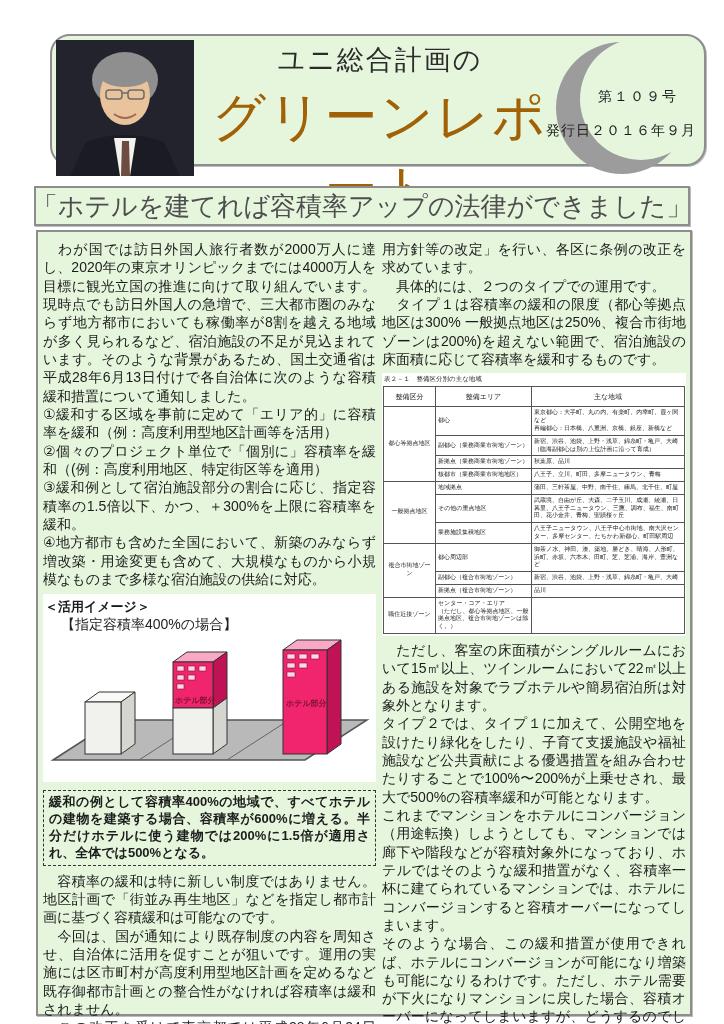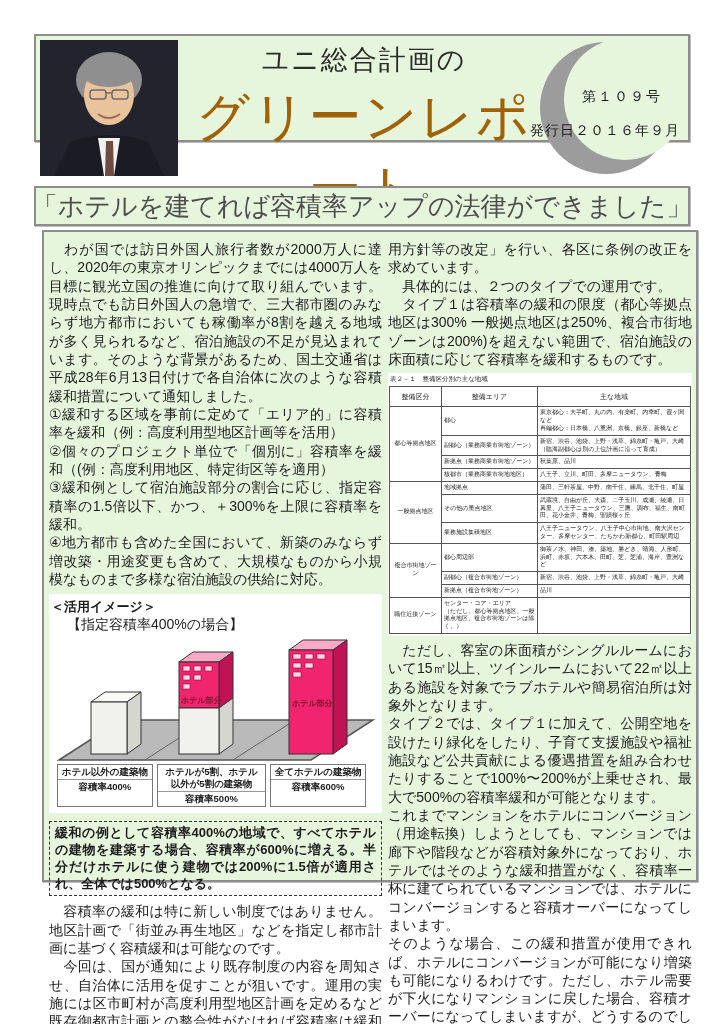--- a/index.html
+++ b/index.html
@@ -11,40 +11,40 @@
     position: relative;
     overflow: hidden;
   }
   .panel {
     position: absolute;
     background: #e6f6dd;
     border: 2px solid #8d8d8d;
     box-shadow: 1px 1px 0 #bdbdbd;
   }
   
-  .header-box { left: 34px; top: 34px; width: 656px; height: 108px; }
+  .header-box { left: 50px; top: 34px; width: 656px; height: 132px; border-radius: 20px; }
   .photo {
     position: absolute; left: 4px; top: 4px; width: 138px; height: 136px;
     background: #23232d; overflow: hidden;
   }
   .title-wrap { position: absolute; left: 148px; top: 2px; width: 360px; text-align: center; }
   .title1 { font-size: 27px; letter-spacing: 2px; color: #2b2b2b; margin-top: 4px; }
   .title2 { font-size: 53px; letter-spacing: 2px; color: #a16207; margin-top: 4px; }
   .qual   { text-align: left; margin: 8px 0 0 48px; font-size: 11px; letter-spacing: 5px; color:#222; }
   .author { text-align: left; margin: 1px 0 0 48px; font-size: 19px; letter-spacing: 1px; color:#a16207; }
   .moon-area { position: absolute; right: 0; top: 0; width: 168px; height: 144px; }
   .moon-area svg { position: absolute; right: 4px; top: 0; }
   .issue { position: absolute; right: 26px; top: 52px;  font-size: 14px; letter-spacing: 2px; }
   .issue-date { position: absolute; right: 8px; top: 86px; font-size: 14px; letter-spacing: 1px; }
   
   .headline-box { left: 34px; top: 186px; width: 656px; height: 40px;
     display: flex; align-items: center; justify-content: center; text-align: right; }
   .headline { font-size: 26px; color: #4e4e4e; white-space: nowrap; letter-spacing: 0; }
   
-  .main-box { left: 42px; top: 230px; width: 656px; height: 652px; }
+  .main-box { left: 36px; top: 230px; width: 656px; height: 786px; }
   .col { position: absolute; top: 8px; }
   .col-left  { left: 5px;  width: 333px; }
   .col-right { left: 344px; width: 304px; }
   p.body-text { font-size: 14px; line-height: 1.31; text-align: justify; }
   .mt6 { margin-top: 6px; }
   
   .usage-image { margin-top: 6px; background: #ffffff; padding: 4px 10px 6px 2px; }
   .ui-title { font-size: 13px; font-weight: bold; }
   .ui-sub { font-size: 14px; margin-left: 16px; color:#222; }
   .bldg-labels { display: flex; justify-content: space-between; padding: 0 6px; margin-top: -12px; position: relative; }
@@ -159,35 +159,20 @@
             <rect x="242" y="20" width="8" height="5"></rect>
               <rect x="254" y="20" width="8" height="5"></rect>
               <rect x="266" y="20" width="8" height="5"></rect>
             <rect x="242" y="29" width="8" height="5"></rect>
               <rect x="254" y="29" width="8" height="5"></rect>
             <rect x="242" y="38" width="8" height="5"></rect>
           </g>
           <text x="241" y="72" font-size="8" font-weight="bold" fill="#7b1230">ホテル部分</text>
         </g>
       </svg>
-      <div class="bldg-labels">
-        <div class="bldg-label bl-1">
-          <div class="name pre">ホテル以外の建築物</div>
-          <div class="ratio">容積率400%</div>
-        </div>
-        <div class="bldg-label bl-2">
-          <div class="name pre">ホテルが5割、ホテル
-以外が5割の建築物</div>
-          <div class="ratio">容積率500%</div>
-        </div>
-        <div class="bldg-label bl-3">
-          <div class="name pre">全てホテルの建築物</div>
-          <div class="ratio">容積率600%</div>
-        </div>
-      </div>
     </div>
 
     <div class="note-box">緩和の例として容積率400%の地域で、すべてホテルの建物を建築する場合、容積率が600%に増える。半分だけホテルに使う建物では200%に1.5倍が適用され、全体では500%となる。</div>
 
     <p class="body-text mt6">　容積率の緩和は特に新しい制度ではありません。地区計画で「街並み再生地区」などを指定し都市計画に基づく容積緩和は可能なのです。</p>
     <p class="body-text">　今回は、国が通知により既存制度の内容を周知させ、自治体に活用を促すことが狙いです。運用の実施には区市町村が高度利用型地区計画を定めるなど既存御都市計画との整合性がなければ容積率は緩和されません。</p>
     <p class="body-text">　この改正を受けて東京都では平成28年6月24日「宿泊施設の整備促進に向けた都市開発諸制度活</p>
   </div>
 
   <div class="col col-right">

